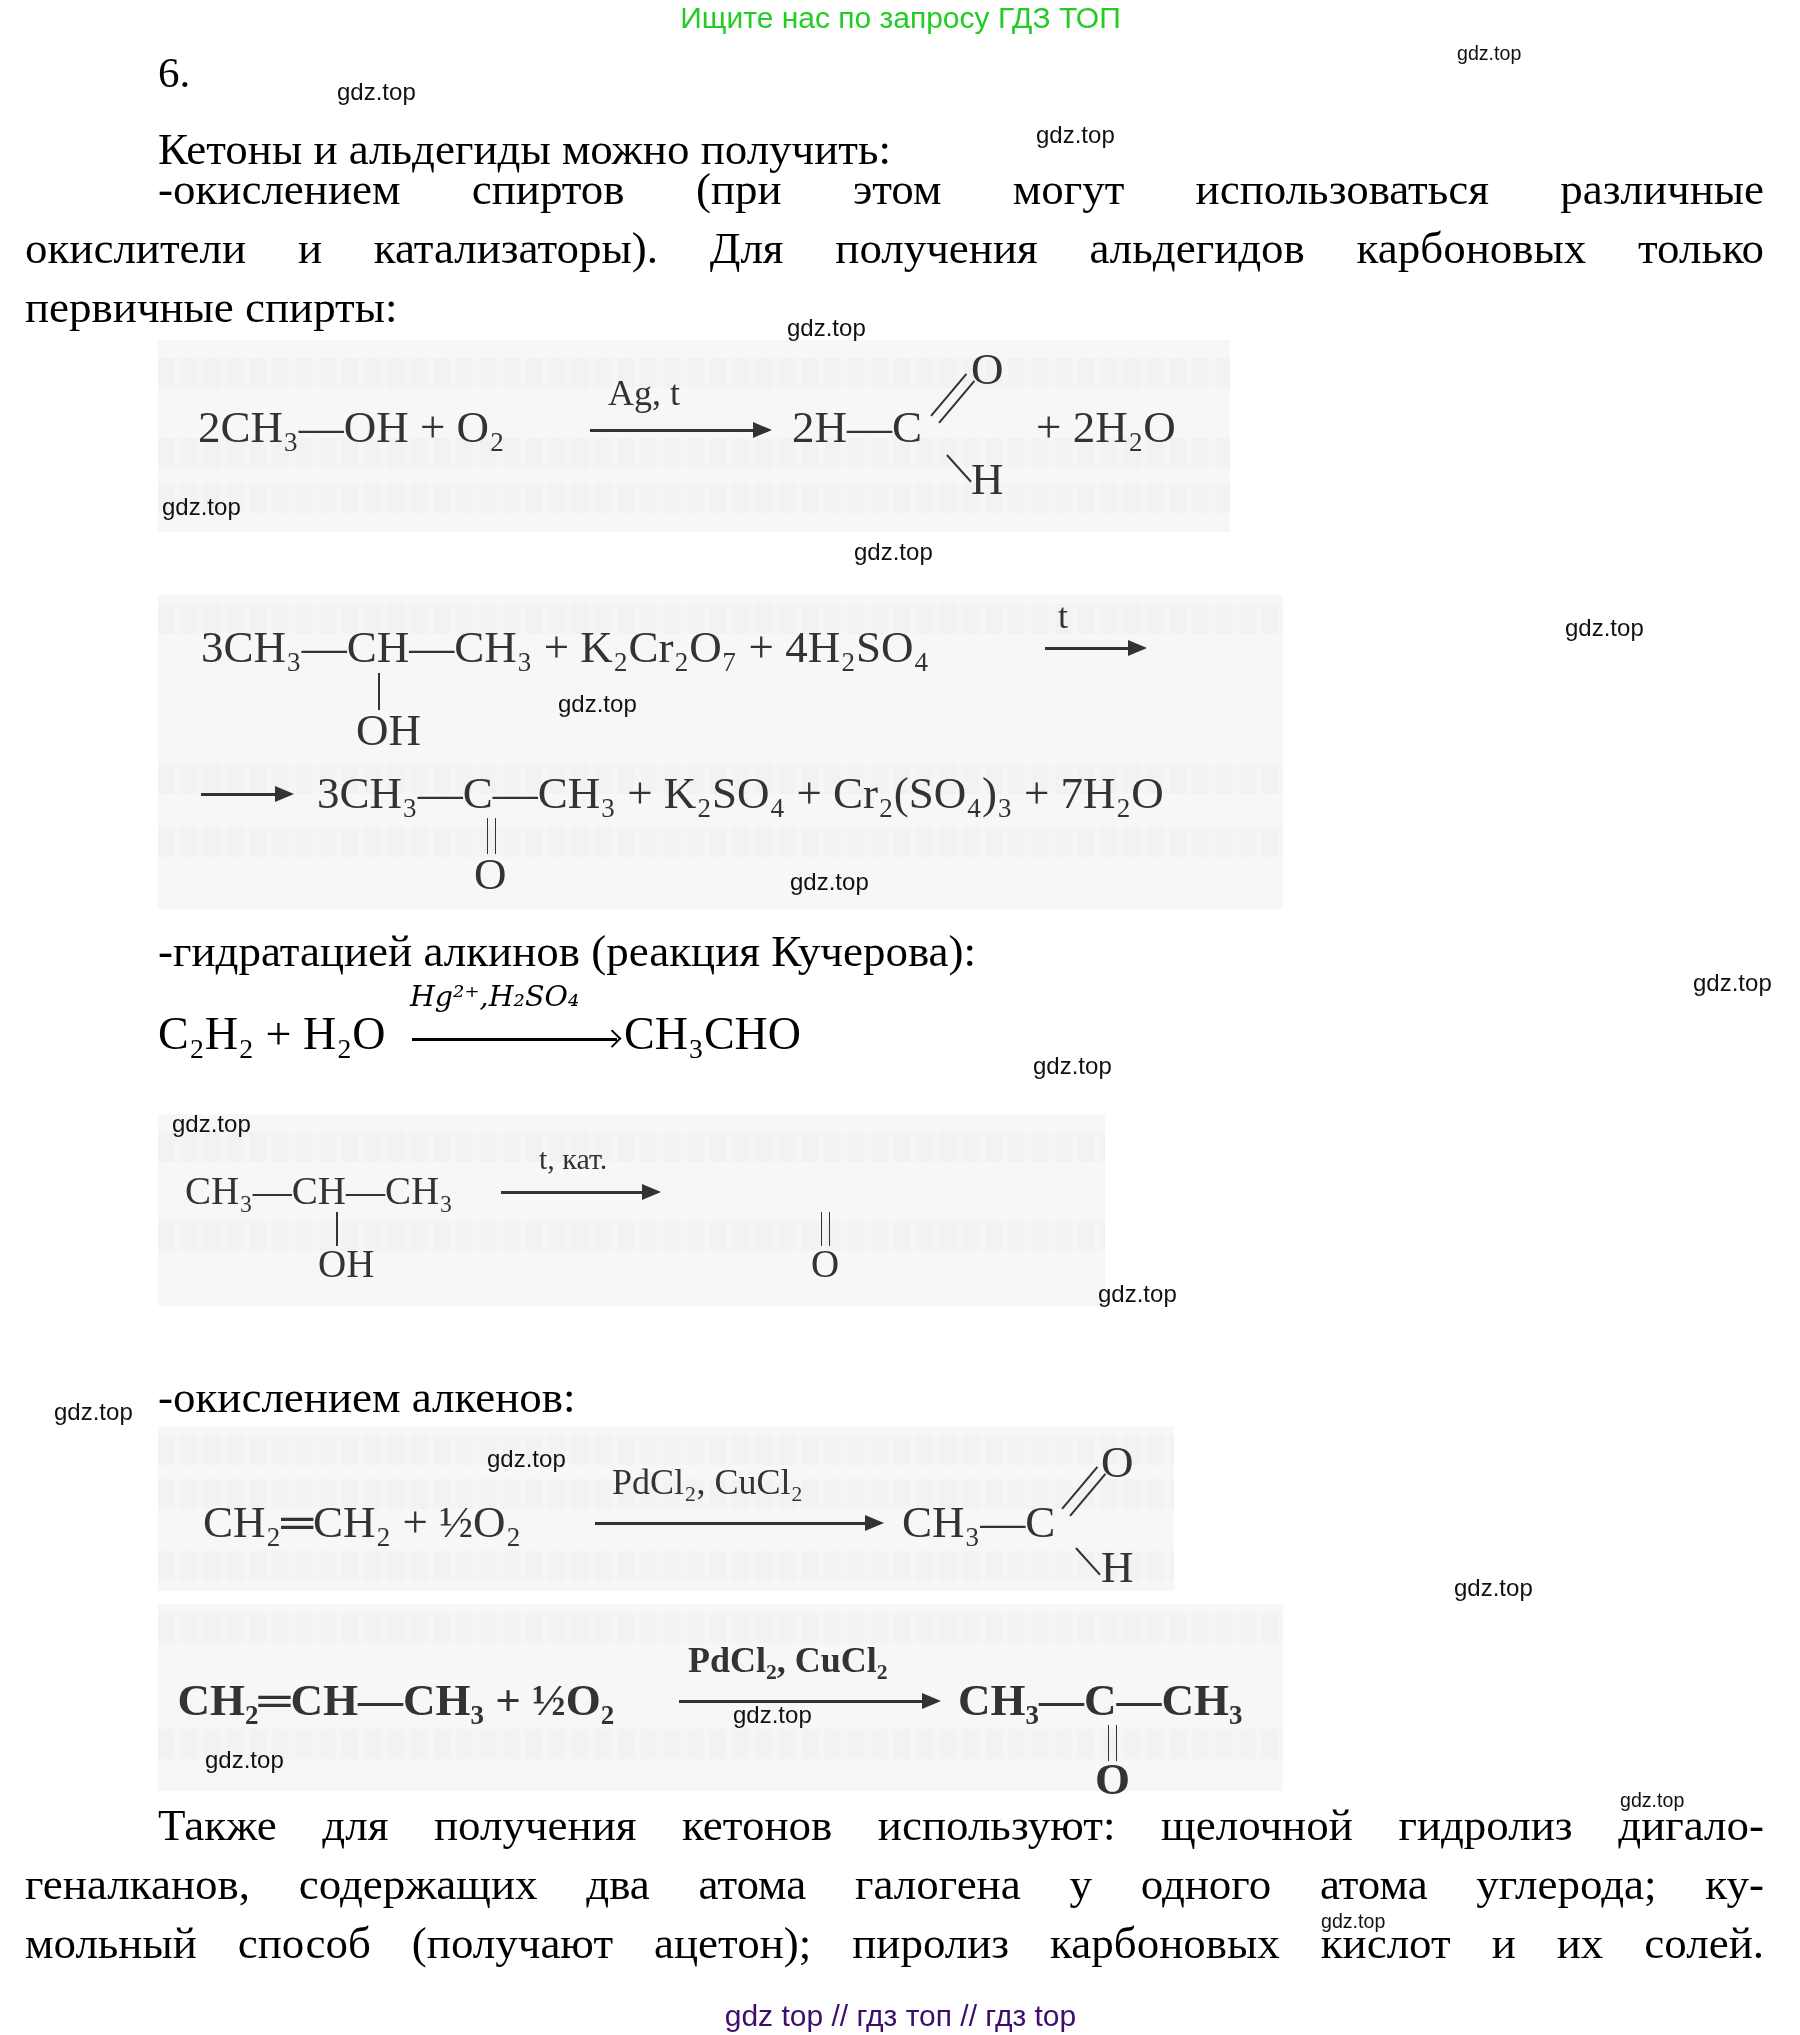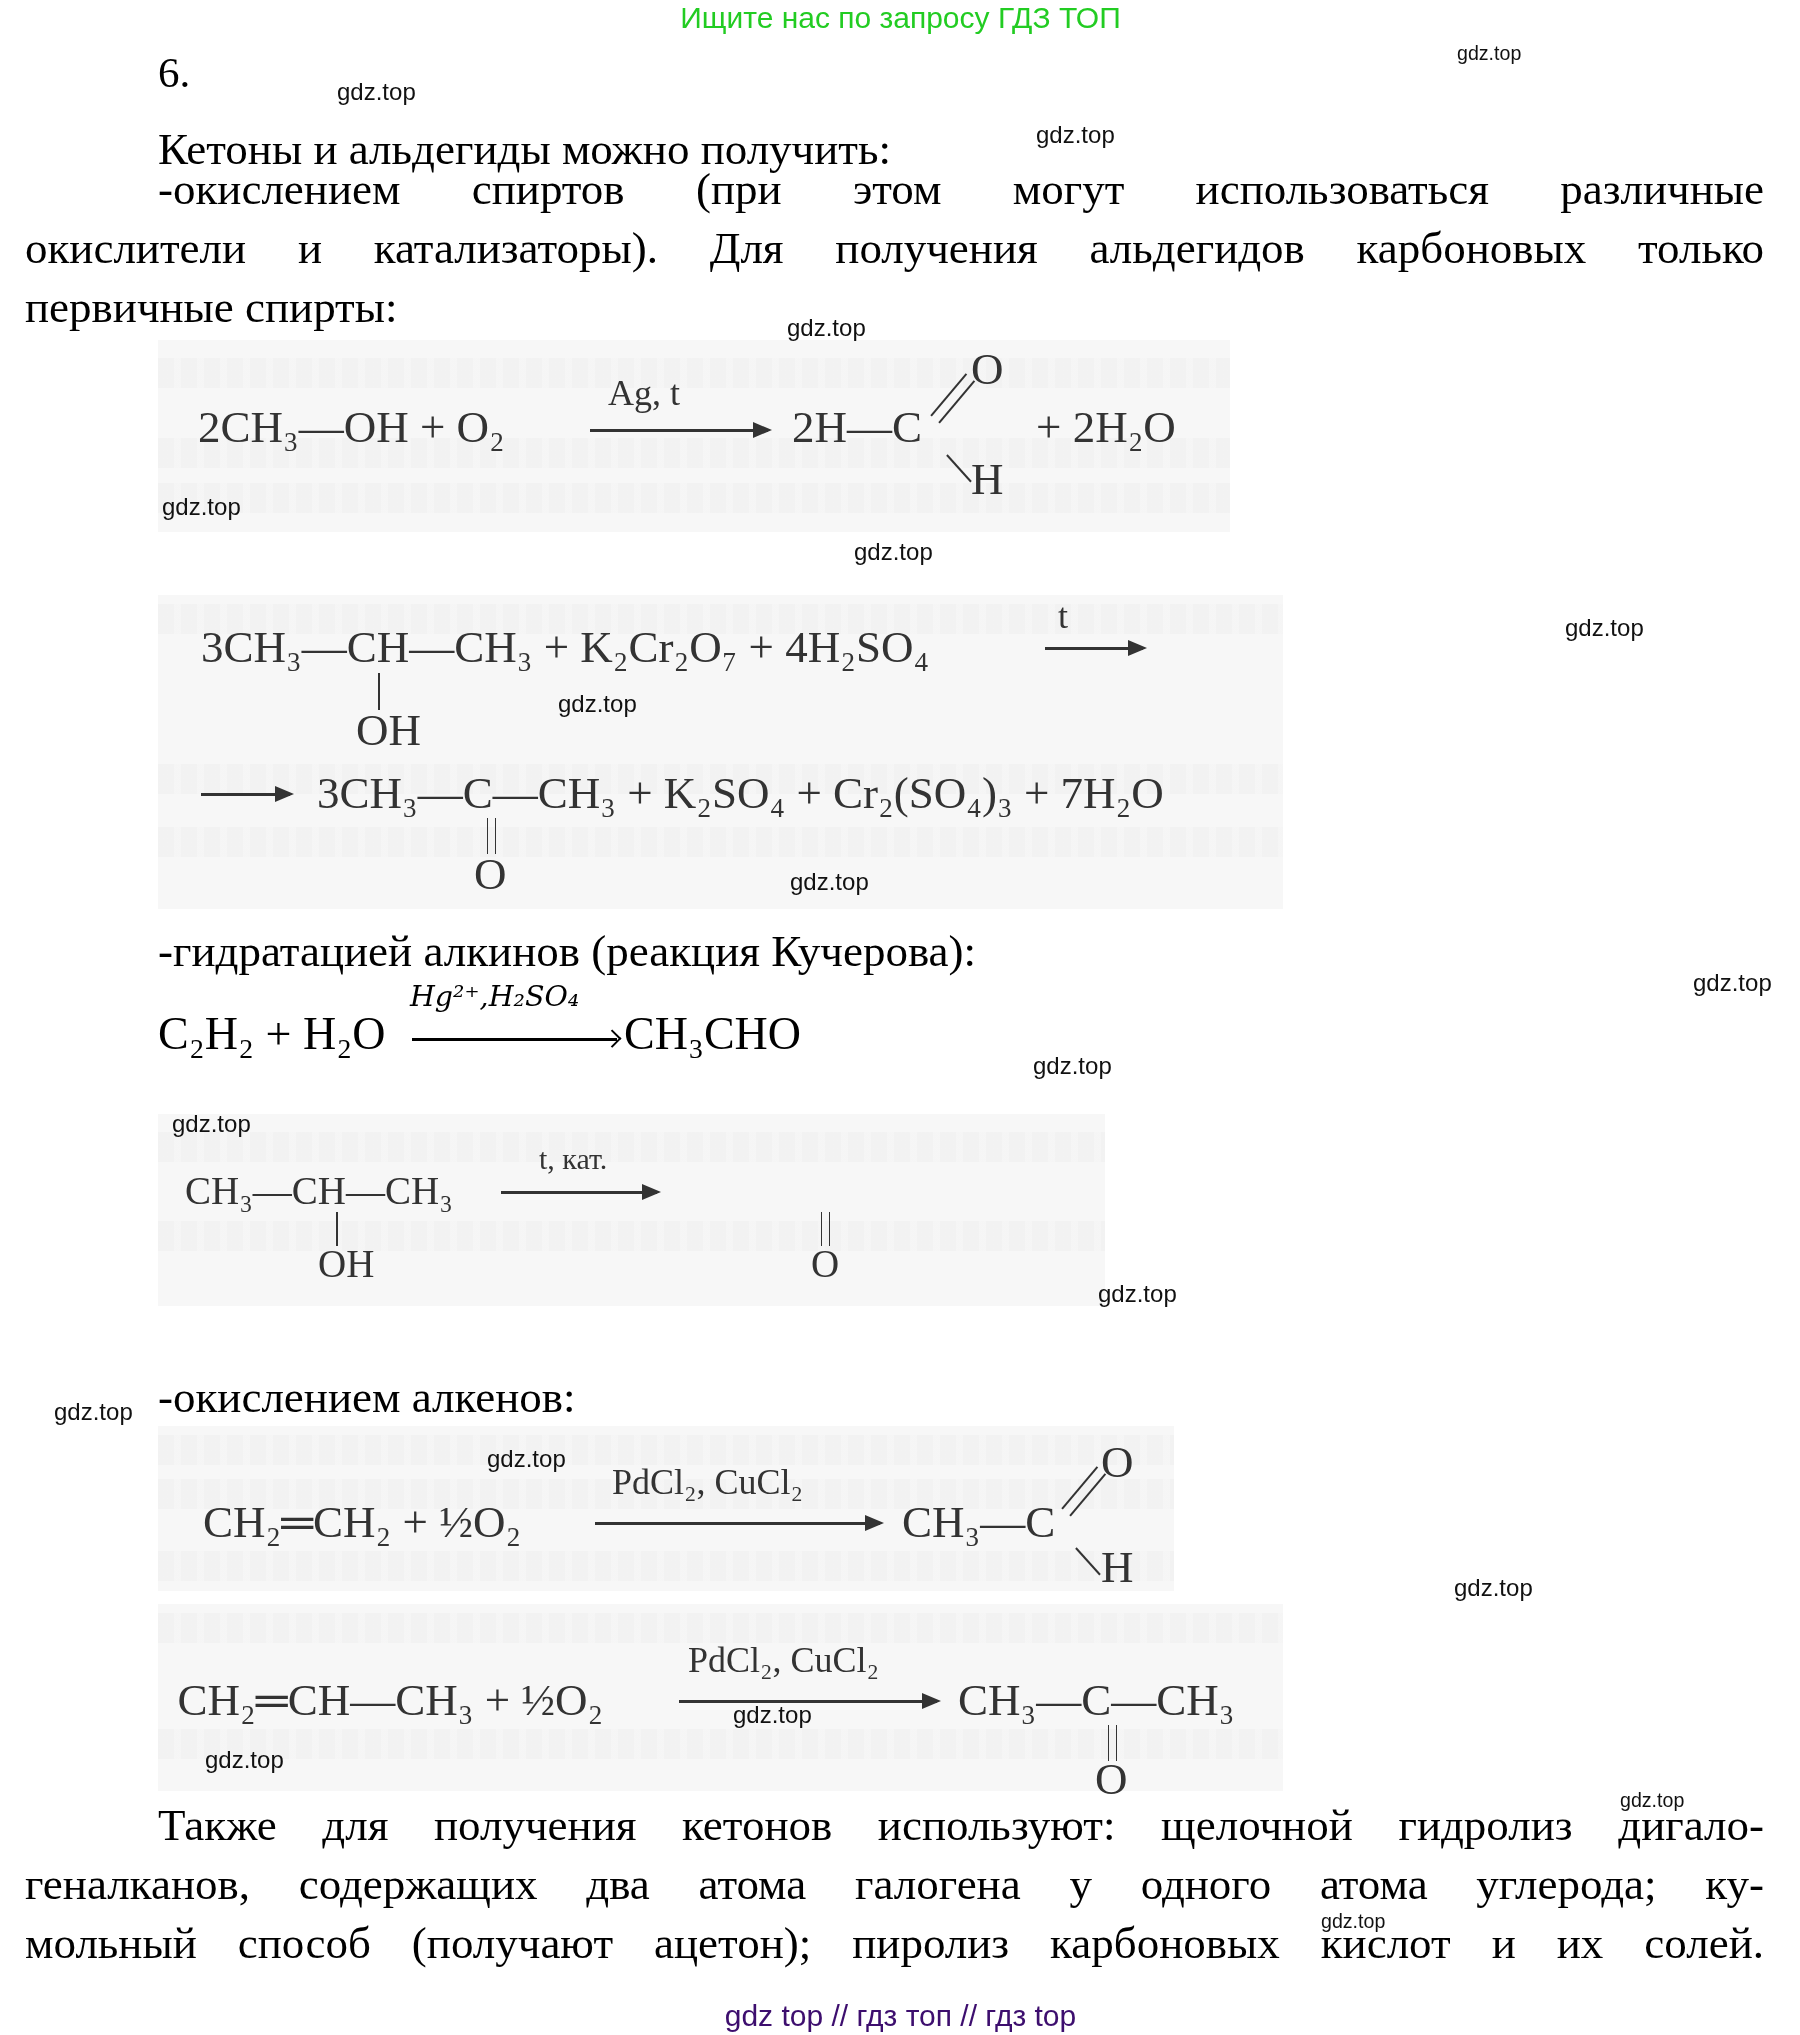--- a/index.html
+++ b/index.html
@@ -110,21 +110,21 @@
   <div class="cond" style="left:454px; top:37px;">PdCl₂, CuCl₂</div>
   <div class="arrow" style="left:437px; top:96px; width:285px;"></div>
   <div class="t" style="left:744px; top:71px;">CH₃—C</div>
   <div class="t" style="left:943px; top:10.7px;">O</div>
   <div class="diag" style="left:904px; top:82px; width:55px; transform:rotate(-50deg);"></div>
   <div class="diag" style="left:912px; top:89px; width:55px; transform:rotate(-50deg);"></div>
   <div class="diag" style="left:918px; top:121px; width:36px; transform:rotate(48deg);"></div>
   <div class="t" style="left:943px; top:116px;">H</div>
 </div>
 
-<div class="rx" style="left:158px; top:1604px; width:1125px; height:187px;">
+<div class="rx" style="left:158px; top:1604px; width:1125px; height:187px;font-weight:bold;">
   <div class="ghost" style="top:9px;"></div>
   <div class="ghost" style="top:125px;"></div>
   <div class="t" style="left:19.6px; top:71px;">CH₂═CH—CH₃ + ½O₂</div>
   <div class="cond" style="left:530px; top:37px;">PdCl₂, CuCl₂</div>
   <div class="arrow" style="left:521px; top:96px; width:258px;"></div>
   <div class="t" style="left:800px; top:71px;">CH₃—C—CH₃</div>
   <div class="dbond" style="left:950px; top:121px; height:36px;"></div>
   <div class="t" style="left:937px; top:150px;">O</div>
 </div>
 

